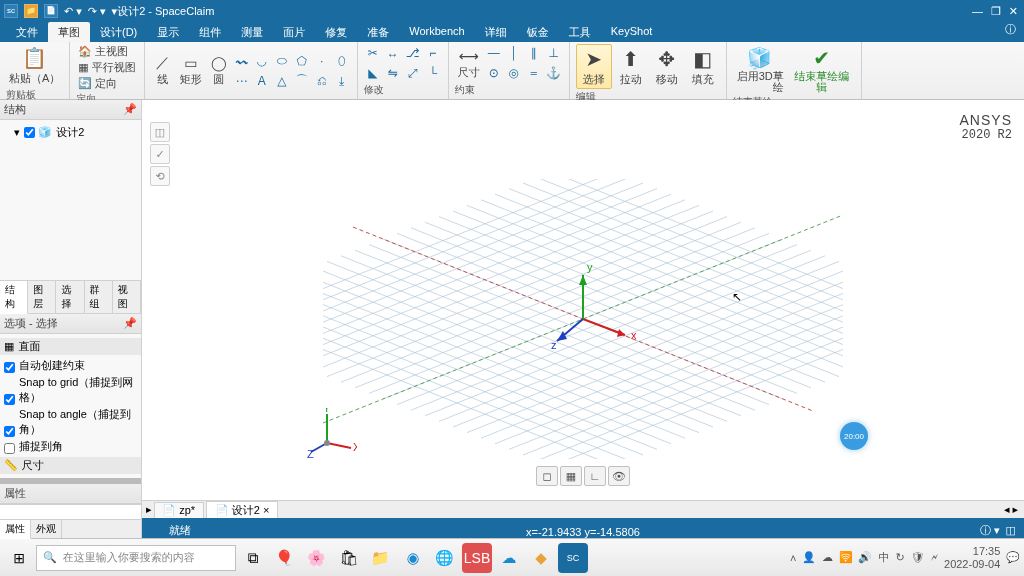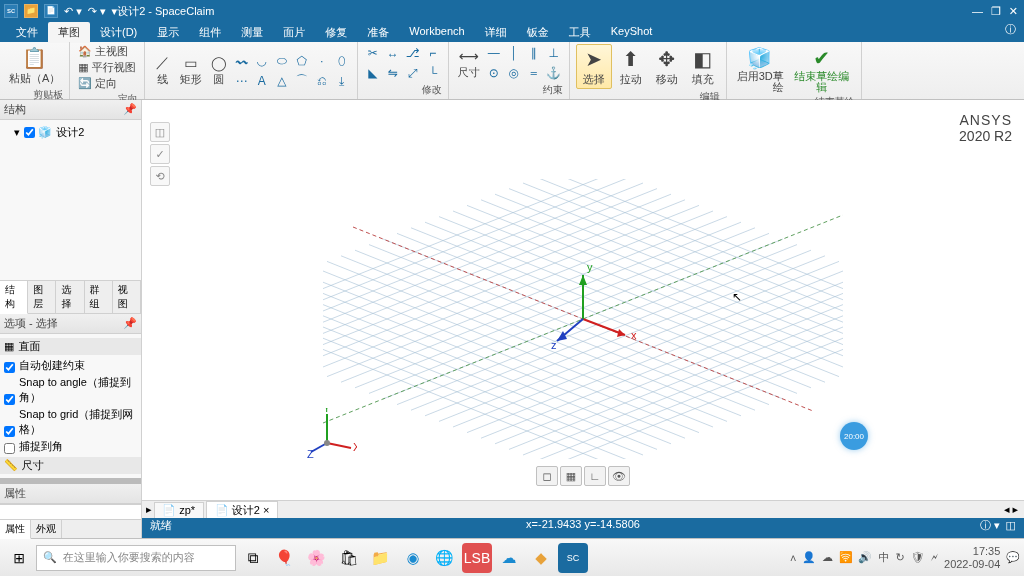--- a/index.html
+++ b/index.html
@@ -11,21 +11,21 @@
 .titlebar .center { flex: 1; font-size: 11px; }
 .titlebar .right { display: flex; gap: 8px; padding-right: 6px; }
 
 .menubar { height: 20px; background: #1a6ba0; color: #fff; display: flex; align-items: flex-start; padding-left: 6px; gap: 0; }
 .menubar .tab { padding: 3px 10px; cursor: pointer; font-size: 11px; }
 .menubar .tab.active { background: #f5f5f5; color: #333; border-radius: 2px 2px 0 0; }
 
 .ribbon { height: 58px; background: linear-gradient(#f8f8f8,#eee); border-bottom: 1px solid #c0c0c0; display: flex; }
 .ribbon-group { border-right: 1px solid #d0d0d0; padding: 2px 6px; display: flex; flex-direction: column; justify-content: space-between; }
 .ribbon-group-content { display: flex; gap: 2px; flex: 1; align-items: center; }
-.ribbon-group-label { text-align: right; font-size: 10px; color: #555; padding-top: 1px; }
+.ribbon-group-label { text-align: left; font-size: 10px; color: #555; padding-top: 1px; }
 .ribbon-btn { display: flex; flex-direction: column; align-items: center; padding: 1px 3px; cursor: pointer; font-size: 10px; color: #444; }
 .ribbon-btn .ic { width: 18px; height: 18px; display: flex; align-items: center; justify-content: center; font-size: 14px; }
 .ribbon-btn-big .ic { width: 28px; height: 26px; font-size: 20px; }
 .ribbon-small-row { display: flex; flex-direction: column; gap: 1px; }
 .ribbon-small-btn { display:flex; align-items:center; gap:3px; padding:0 2px; cursor:pointer; font-size:10px; color:#444; }
 .ribbon-grid { display:grid; grid-template-columns: repeat(6, 18px); grid-template-rows: repeat(2, 18px); gap:2px; }
 .ribbon-grid .mini { width:18px; height:18px; display:flex; align-items:center; justify-content:center; cursor:pointer; color:#1a6ba0; font-size:12px; }
 .end-btn { color:#2a8a2a; }
 
 .workspace { display:flex; height: 438px; }
@@ -42,30 +42,30 @@
 .opt-row input[type=checkbox] { width:11px; height:11px; }
 .opt-hdr { background:#e8e8e8; padding:1px 4px; margin:2px -4px; display:flex; align-items:center; gap:4px; }
 .prop-empty { flex:1; background:#fff; border-top:1px solid #d0d0d0; }
 .prop-tabs { display:flex; border-top:1px solid #d0d0d0; background:#eee; }
 
 .viewport { flex:1; position:relative; background:#fff; }
 .viewport-tools { position:absolute; left:8px; top:22px; display:flex; flex-direction:column; gap:2px; }
 .vp-tool { width:20px; height:20px; border:1px solid #d0d0d0; background:#f8f8f8; border-radius:2px; cursor:pointer; display:flex; align-items:center; justify-content:center; font-size:11px; color:#888; }
 .ansys { position:absolute; right:12px; top:12px; text-align:right; color:#444; }
 .ansys .a1 { font-weight:normal; font-size:14px; letter-spacing:1px; }
-.ansys .a2 { font-size:14px; }
+.ansys .a2 { font-size:12px;font-family:Liberation Mono, monospace; }
 .timer { position:absolute; right:156px; bottom:88px; width:28px; height:28px; border-radius:50%; background:#3a9ce0; color:#fff; display:flex; align-items:center; justify-content:center; font-size:8px; box-shadow:0 0 6px #3a9ce080; }
 .cursor { position:absolute; left:590px; top:190px; font-size:12px; color:#000; pointer-events:none; }
 .triad { position:absolute; left:165px; bottom:80px; width:50px; height:50px; }
 .bottom-icons { position:absolute; left:50%; bottom:52px; transform:translateX(-50%); display:flex; gap:2px; }
 .bottom-icons .bi { width:22px; height:20px; border:1px solid #c0c0c0; background:#f2f2f2; border-radius:2px; cursor:pointer; display:flex; align-items:center; justify-content:center; font-size:11px; color:#555; }
 .doc-tabs { position:absolute; left:0; bottom:20px; right:0; height:18px; background:#eee; border-top:1px solid #d0d0d0; display:flex; align-items:center; padding-left:4px; gap:2px; }
 .doc-tab { padding:1px 8px; background:#f8f8f8; border:1px solid #d0d0d0; border-bottom:none; font-size:10px; cursor:pointer; display:flex; align-items:center; gap:3px; }
 .doc-tab.active { background:#fff; }
-.statusbar { position:absolute; left:0; bottom:0; right:0; height:20px; background:#1a6ba0; color:#fff; display:flex; align-items:flex-start; font-size:10px; }
+.statusbar { position:absolute; left:0; bottom:0; right:0; height:20px; background:#1a6ba0; color:#fff; display:flex; align-items:flex-end; font-size:10px;padding-left:19px; }
 .statusbar .sl { padding-left:8px; }
 .statusbar .sc { position:absolute; left:50%; transform:translateX(-50%); }
 .statusbar .sr { margin-left:auto; padding-right:8px; display:flex; gap:6px; align-items:center; }
 
 .taskbar { height:38px; background:linear-gradient(#f8f8f8,#e8e8e8); border-top:1px solid #c0c0c0; display:flex; align-items:center; padding:0 4px; gap:2px; }
 .taskbar .start { width:30px; height:30px; display:flex; align-items:center; justify-content:center; font-size:14px; cursor:pointer; }
 .taskbar .search { flex:0 0 200px; height:26px; border:1px solid #c0c0c0; display:flex; align-items:center; padding:0 6px; gap:6px; color:#888; background:#fff; }
 .taskbar .tb-icon { width:30px; height:30px; display:flex; align-items:center; justify-content:center; cursor:pointer; font-size:15px; border-radius:2px; }
 .taskbar .tray { margin-left:auto; display:flex; align-items:center; gap:6px; font-size:10px; color:#555; }
 .taskbar .clock { text-align:right; line-height:1.1; }
@@ -274,25 +274,25 @@
       <div class="opt-hdr">
           <span>▦</span>
           <span>直面</span>
         </div>
       <div class="opt-row">
           <input type="checkbox" checked="" style="">
           <span>自动创建约束</span>
         </div>
       <div class="opt-row">
           <input type="checkbox" checked="" style="">
-          <span>Snap to angle（捕捉到角）</span>
+          <span>Snap to grid（捕捉到网格）</span>
         </div>
       <div class="opt-row">
           <input type="checkbox" checked="" style="">
-          <span>Snap to grid（捕捉到网格）</span>
+          <span>Snap to angle（捕捉到角）</span>
         </div>
       <div class="opt-row">
           <input type="checkbox" style="">
           <span>捕捉到角</span>
         </div>
       <div class="opt-hdr">
           <span>📏</span>
           <span>尺寸</span>
         </div>
     </div>

